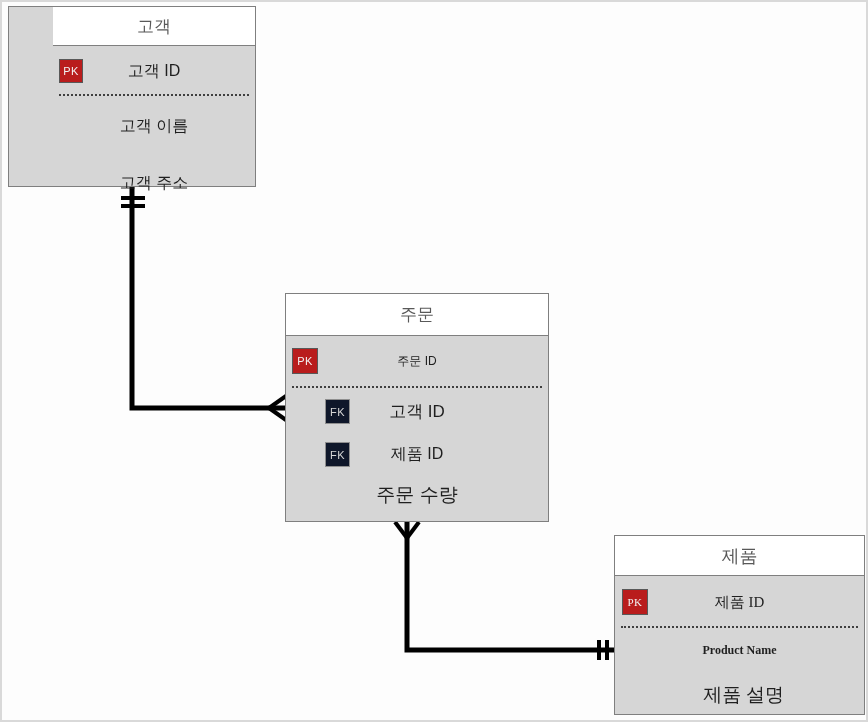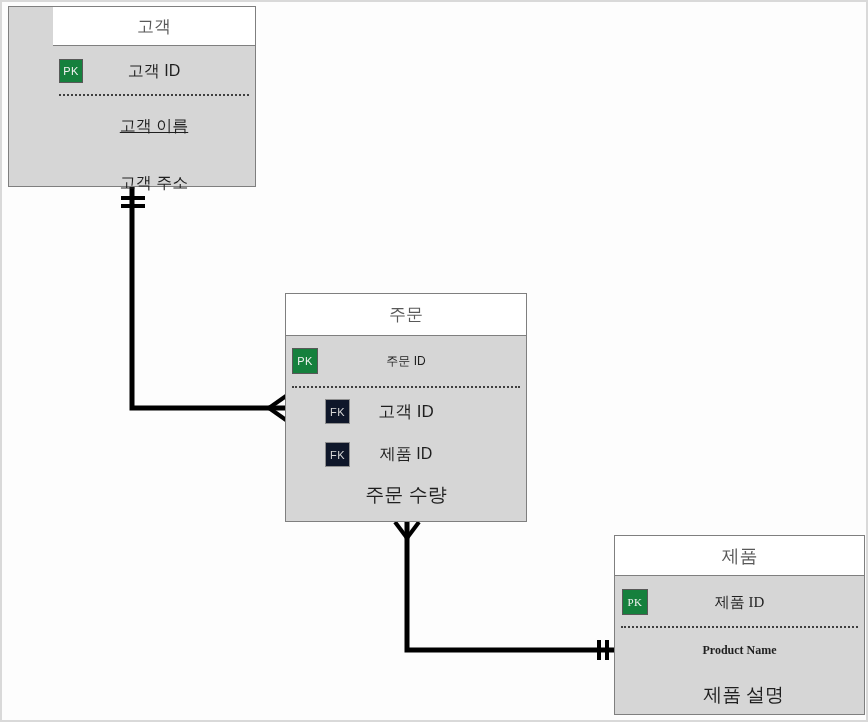--- a/index.html
+++ b/index.html
@@ -51,46 +51,46 @@
   .key-badge {
     position: absolute;
     display: flex;
     align-items: center;
     justify-content: center;
     font-size: 11px;
     box-sizing: border-box;
     letter-spacing: 0.5px;
   }
   .pk-badge {
-    background: #15803d;
+    background: #b91c1c;
     border: 1px solid #585858;
     color: #f2f2f2;
   }
   .fk-badge {
     background: #0f172a;
     border: 1px solid #8f8f8f;
     color: #d6d6d6;
   }
   .divider {
     position: absolute;
     left: 6px; right: 6px;
     border-top: 2px dotted #3f3f3f;
   }
 
   
   .entity-customer { left: 6px; top: 4px; width: 248px; height: 181px; padding-left: 44px; }
   .entity-customer .entity-header { height: 39px; font-size: 17px; }
   .entity-customer .row-pk   { top: 10px;  height: 30px; font-size: 16px; }
   .entity-customer .row-pk .key-badge { left: 6px; top: 3px; width: 24px; height: 24px; }
   .entity-customer .div-1    { top: 48px; }
-  .entity-customer .row-a1   { top: 65px;  height: 30px; font-size: 16px; text-decoration: underline; }
+  .entity-customer .row-a1   { top: 65px;  height: 30px; font-size: 16px; }
   .entity-customer .row-a2   { top: 102px; height: 30px; font-size: 16px; margin-top: 20px; }
 
   
-  .entity-order { left: 283px; top: 291px; width: 242px; height: 229px; }
+  .entity-order { left: 283px; top: 291px; width: 264px; height: 229px; }
   .entity-order .entity-header { height: 42px; font-size: 17px; }
   .entity-order .row-pk  { top: 10px;  height: 30px; font-size: 12px; }
   .entity-order .row-pk .key-badge { left: 6px; top: 2px; width: 26px; height: 26px; }
   .entity-order .div-1   { top: 50px; }
   .entity-order .row-fk1 { top: 60px;  height: 30px; font-size: 17px; }
   .entity-order .row-fk1 .key-badge { left: 39px; top: 3px; width: 25px; height: 25px; }
   .entity-order .row-fk2 { top: 103px; height: 30px; font-size: 16px; }
   .entity-order .row-fk2 .key-badge { left: 39px; top: 3px; width: 25px; height: 25px; }
   .entity-order .row-a1  { top: 144px; height: 30px; font-size: 19px; }
 

